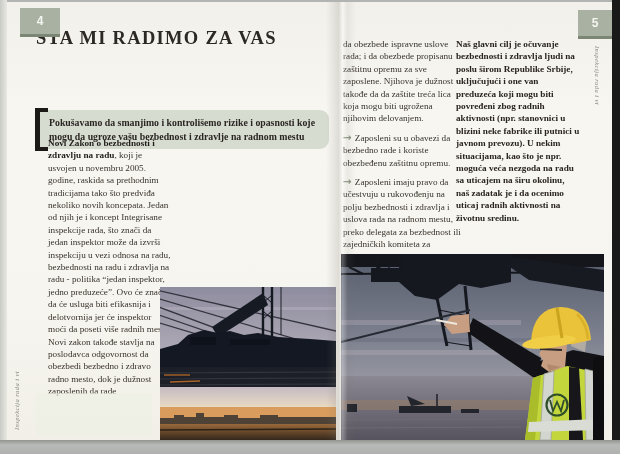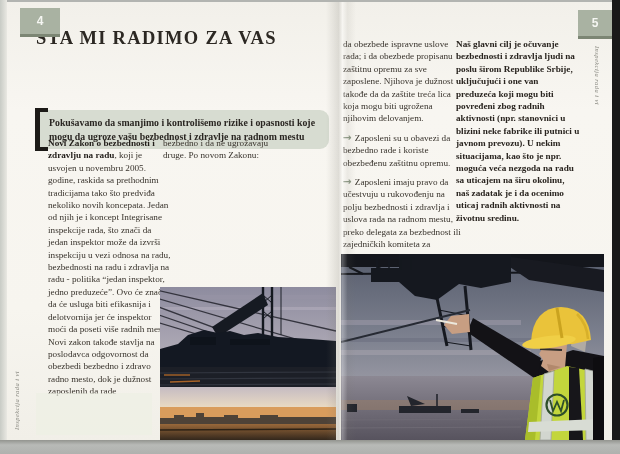--- a/index.html
+++ b/index.html
@@ -62,21 +62,20 @@
   <div class="intro-box">
     <span class="bracket"></span>
     <div class="txt">Pokušavamo da smanjimo i kontrolišemo rizike i opasnosti koje mogu da ugroze vašu bezbednost i zdravlje na radnom mestu</div>
   </div>
 
   <div class="col lcol1">
     <p><span class="lead">Novi Zakon o bezbednosti i zdravlju na radu</span><span>, koji je usvojen u novembru 2005. godine, raskida sa prethodnim tradicijama tako što predviđa nekoliko novih koncepata. Jedan od njih je i koncept Integrisane inspekcije rada, što znači da jedan inspektor može da izvrši inspekciju u vezi odnosa na radu, bezbednosti na radu i zdravlja na radu - politika “jedan inspektor, jedno preduzeće”. Ovo će značiti da će usluga biti efikasnija i delotvornija jer će inspektor moći da poseti više radnih mesta. Novi zakon takođe stavlja na poslodavca odgovornost da obezbedi bezbedno i zdravo radno mesto, dok je dužnost zaposlenih da rade</span></p>
   </div>
 
   <div class="col lcol2">
-    <p><span>bezbedno i da ne ugrožavaju druge. Po novom Zakonu:</span></p>
   </div>
 
   <div class="tint-patch"></div>
 
   <div class="side-label side-label-left">Inspekcija rada i vi</div>
 
   <svg class="photo photo-left" viewBox="0 0 176 153" preserveAspectRatio="none">
     <defs>
       <linearGradient id="lsky" x1="0" y1="0" x2="0" y2="1">
         <stop offset="0" stop-color="#8e8c9f"></stop>

